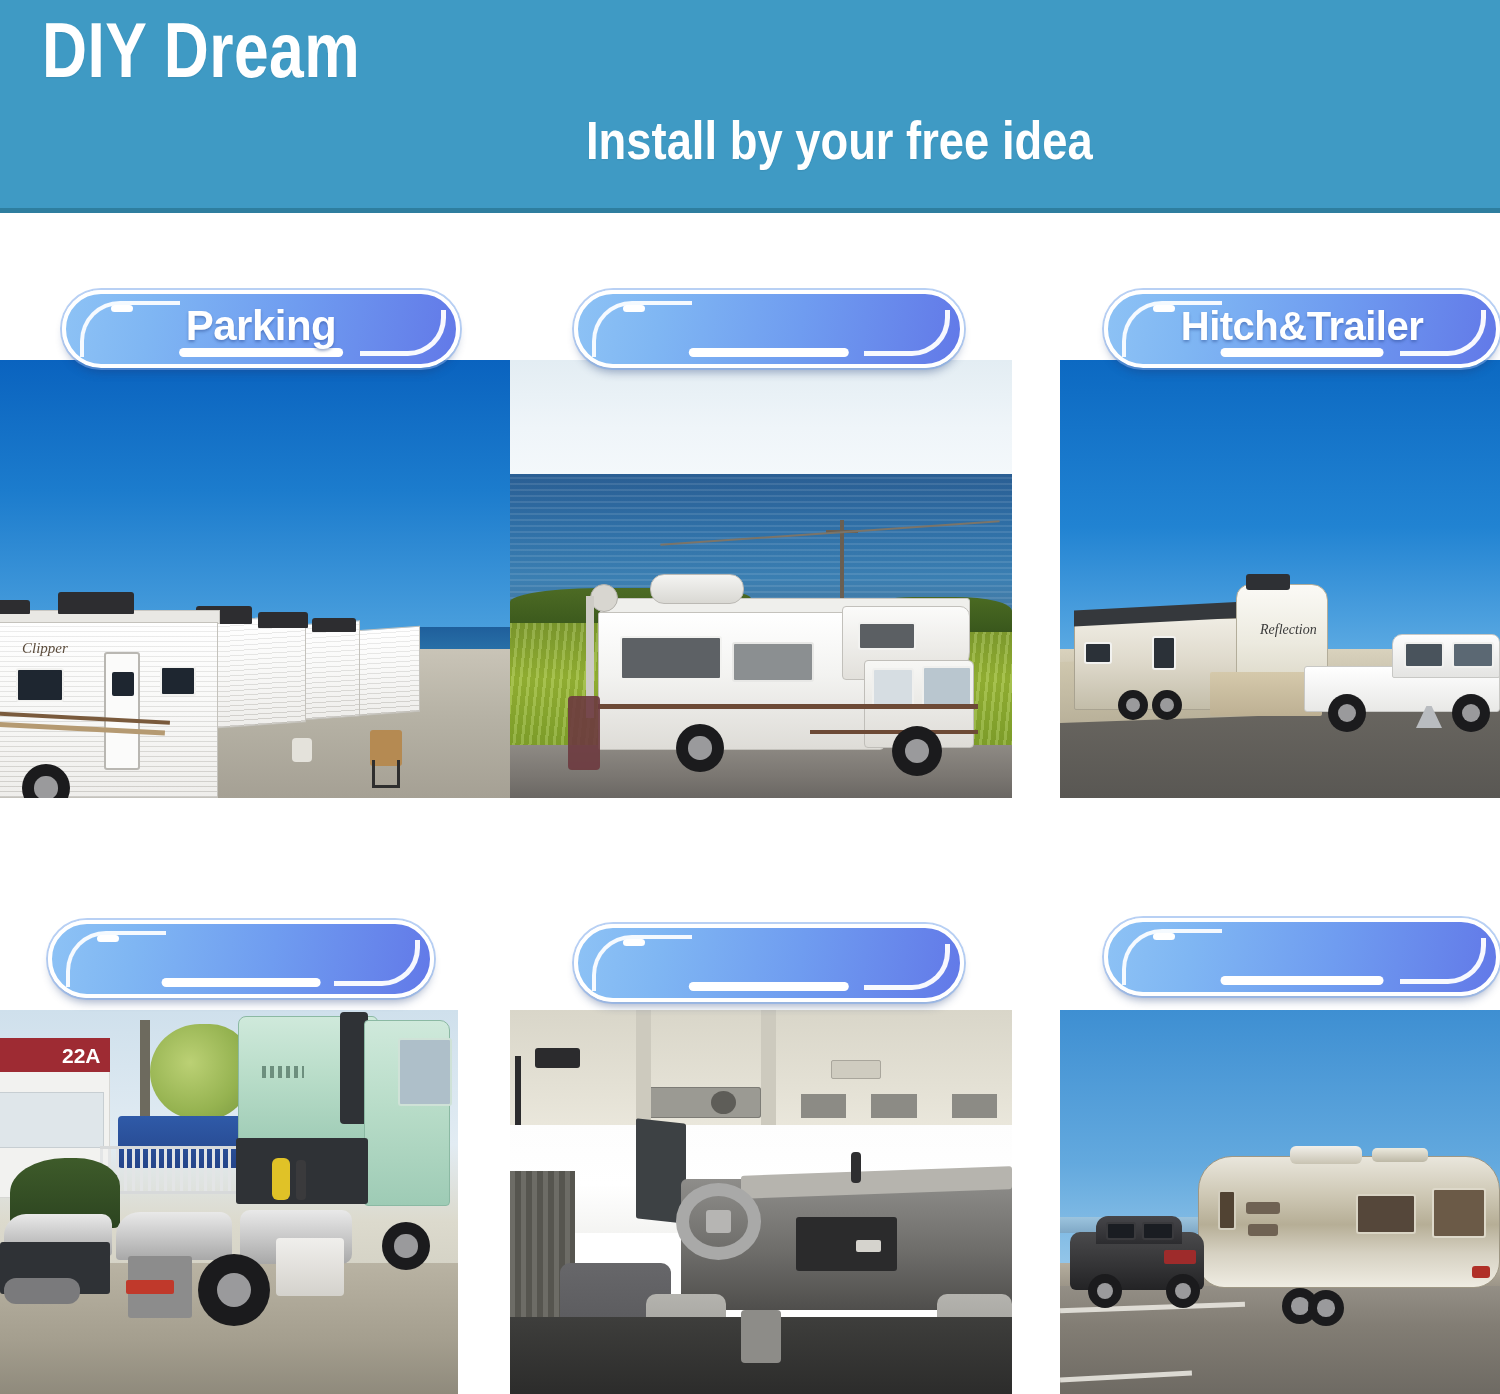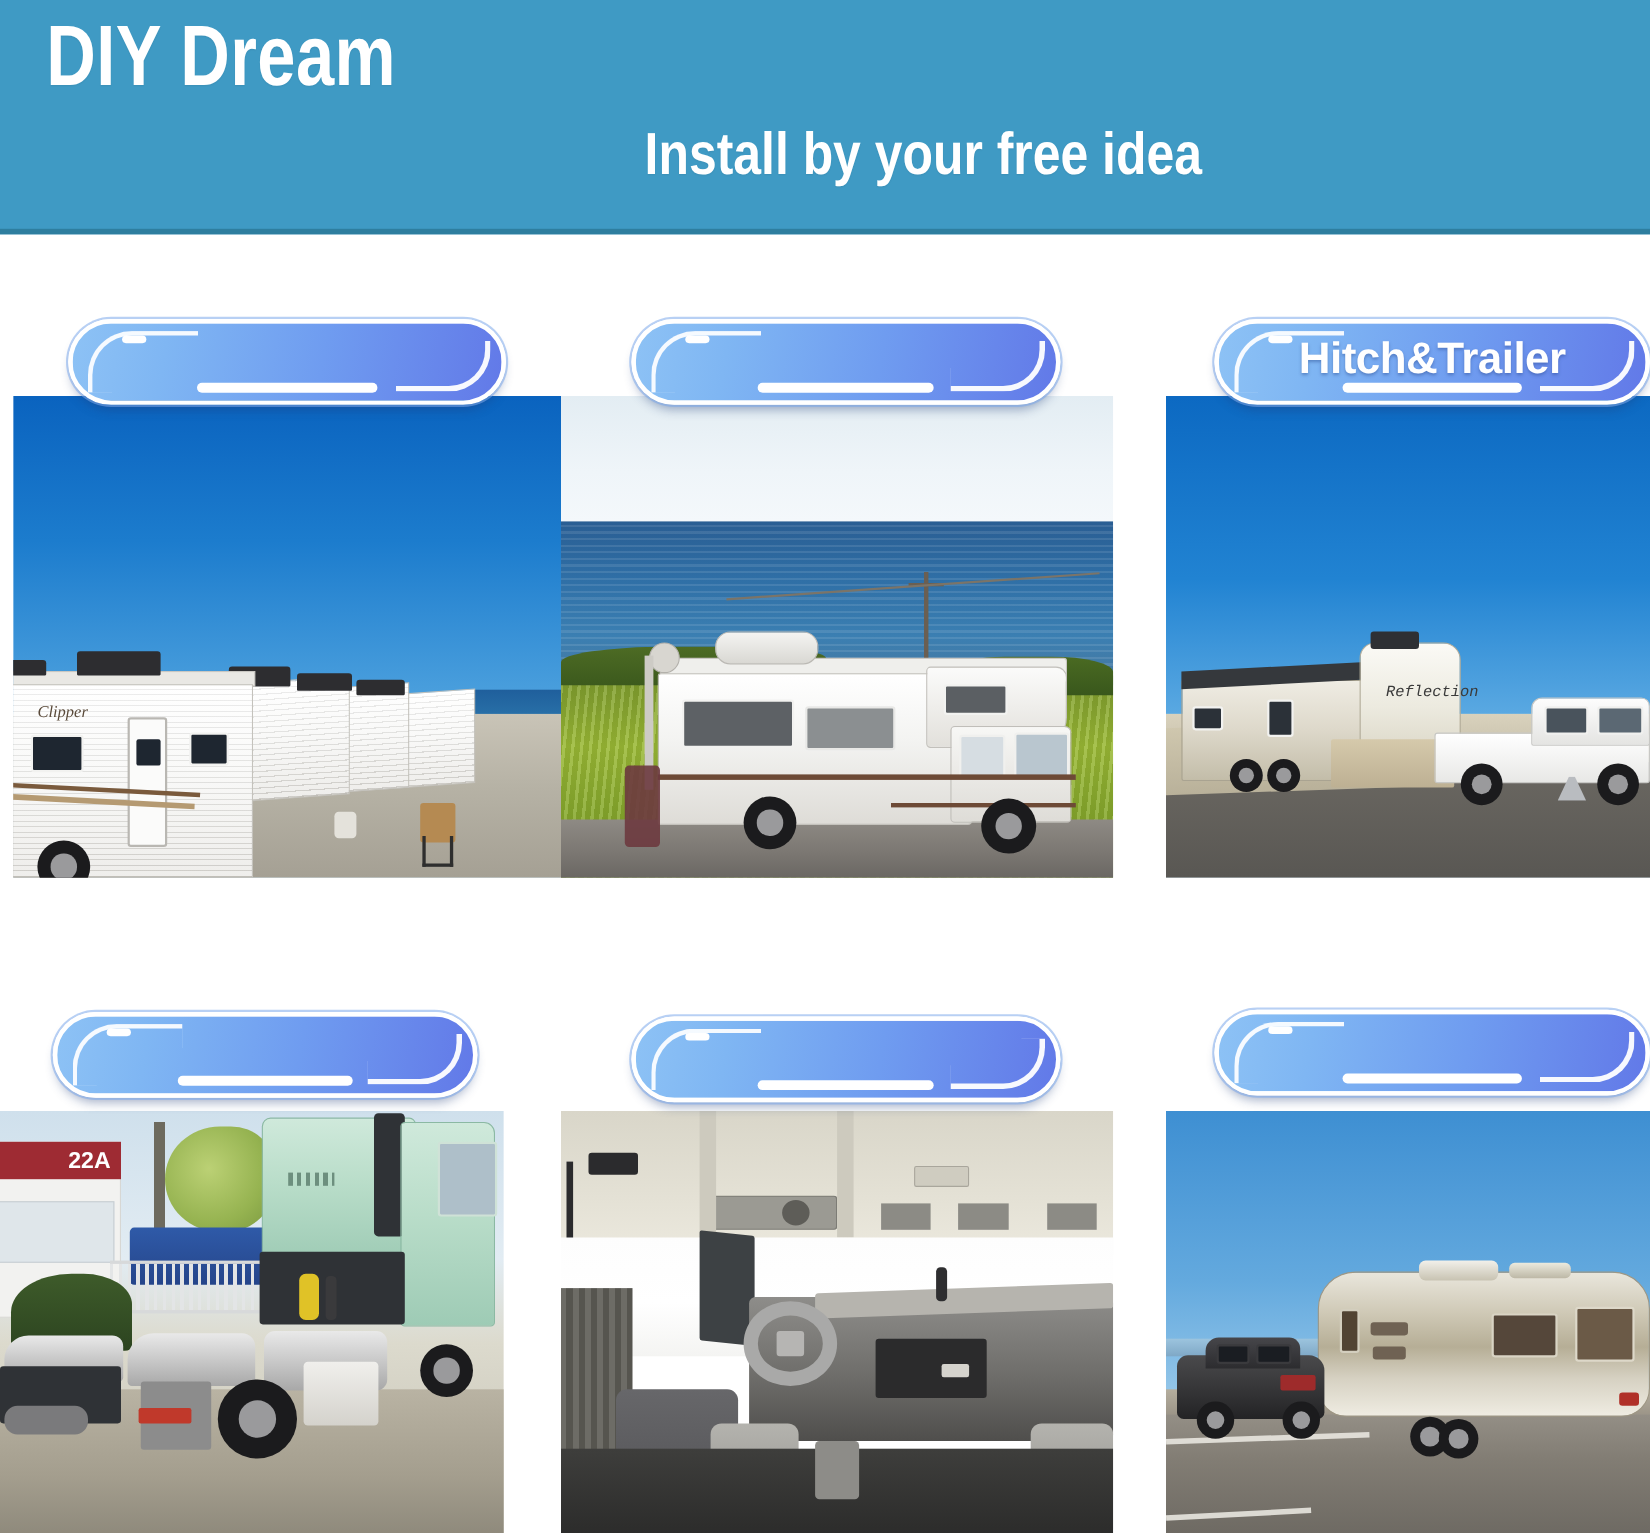--- a/index.html
+++ b/index.html
@@ -220,21 +220,21 @@
 
 <div id="page">
 
   <div class="header-band">
     <div class="header-title">DIY Dream</div>
     <div class="header-subtitle">Install by your free idea</div>
   </div>
 
   <div class="tile">
 
-    <div class="photo" style="left:12px; top:360px; width:551px; height:438px;">
+    <div class="photo" style="left:0px; top:360px; width:551px; height:438px;">
       <div class="scene">
         <div class="p1-sky"></div>
         <div class="p1-sea"></div>
         <div class="p1-ground"></div>
 
         <div class="rv-body" style="left:300px; top:270px; width:120px; height:86px; transform:skewY(-4deg);">
           <div class="rv-ribs"></div>
           </div>
         <div class="rv-body" style="left:250px; top:264px; width:110px; height:96px; transform:skewY(-4deg);">
           <div class="rv-ribs"></div>
@@ -263,20 +263,21 @@
 
         <div style="position:absolute; left:370px; top:370px; width:32px; height:36px; background:#b58a52; border-radius:3px;"></div>
         <div style="position:absolute; left:372px; top:400px; width:28px; height:28px; border:3px solid #2e2e2e; border-top:0;"></div>
         <div style="position:absolute; left:292px; top:378px; width:20px; height:24px; background:#e4e2db; border-radius:4px;"></div>
       </div>
     </div>
 
     <div class="badge" style="left:62px; top:290px; width:398px;">
       <span class="badge-dash"></span>
       <span class="badge-arc-br"></span>
+      <span class="badge-label">Parking</span>
       <span class="badge-underline"></span>
     </div>
   </div>
 
   <div class="tile">
 
     <div class="photo" style="left:510px; top:360px; width:502px; height:438px;">
       <div class="scene">
         <div class="p2-haze" style="height:26%;"></div>
         <div class="sea" style="top:26%; height:34%;">
@@ -350,21 +351,21 @@
 
         <div style="position:absolute; left:14px; top:258px; width:182px; height:92px;
                     background:linear-gradient(180deg,#efece3 0%,#ded9cb 48%,#c3bda9 100%);
                     border:1px solid #a9a391; border-radius:2px;"></div>
         <div style="position:absolute; left:14px; top:246px; width:172px; height:16px; background:#35383c; transform:skewY(-3deg);"></div>
         <div style="position:absolute; left:176px; top:224px; width:92px; height:118px;
                     background:linear-gradient(180deg,#fbfaf6 0%,#eceadf 50%,#d6d1bf 100%);
                     border:1px solid #b3ad9a; border-radius:14px 16px 4px 4px;"></div>
         <div style="position:absolute; left:186px; top:214px; width:44px; height:16px; background:#2e3034; border-radius:3px;"></div>
         <div style="position:absolute; left:200px; top:262px; width:52px; height:16px;
-                    color:#3a3a3a; font-style:italic; font-size:14px; font-family:Liberation Mono, monospace;">Reflection</div>
+                    color:#3a3a3a; font-style:italic; font-size:14px; font-family:Liberation Serif, serif;">Reflection</div>
         <div class="window-dark" style="left:24px; top:282px; width:28px; height:22px; background:#2b3138;"></div>
         <div class="window-dark" style="left:92px; top:276px; width:24px; height:34px; background:#2b3138;"></div>
         <div style="position:absolute; left:150px; top:310px; width:112px; height:46px; background:#b2a versus;"></div>
         <div style="position:absolute; left:150px; top:312px; width:112px; height:44px;
                     background:linear-gradient(180deg,#d5c9ab,#bdb093); border-radius:2px;"></div>
         <div class="wheel" style="left:58px; top:330px; width:30px; height:30px;"></div>
         <div class="wheel" style="left:92px; top:330px; width:30px; height:30px;"></div>
 
         <div style="position:absolute; left:244px; top:306px; width:196px; height:46px;
                     background:linear-gradient(180deg,#ffffff,#e8e8e6); border:1px solid #c8c8c5; border-radius:3px;"></div>

